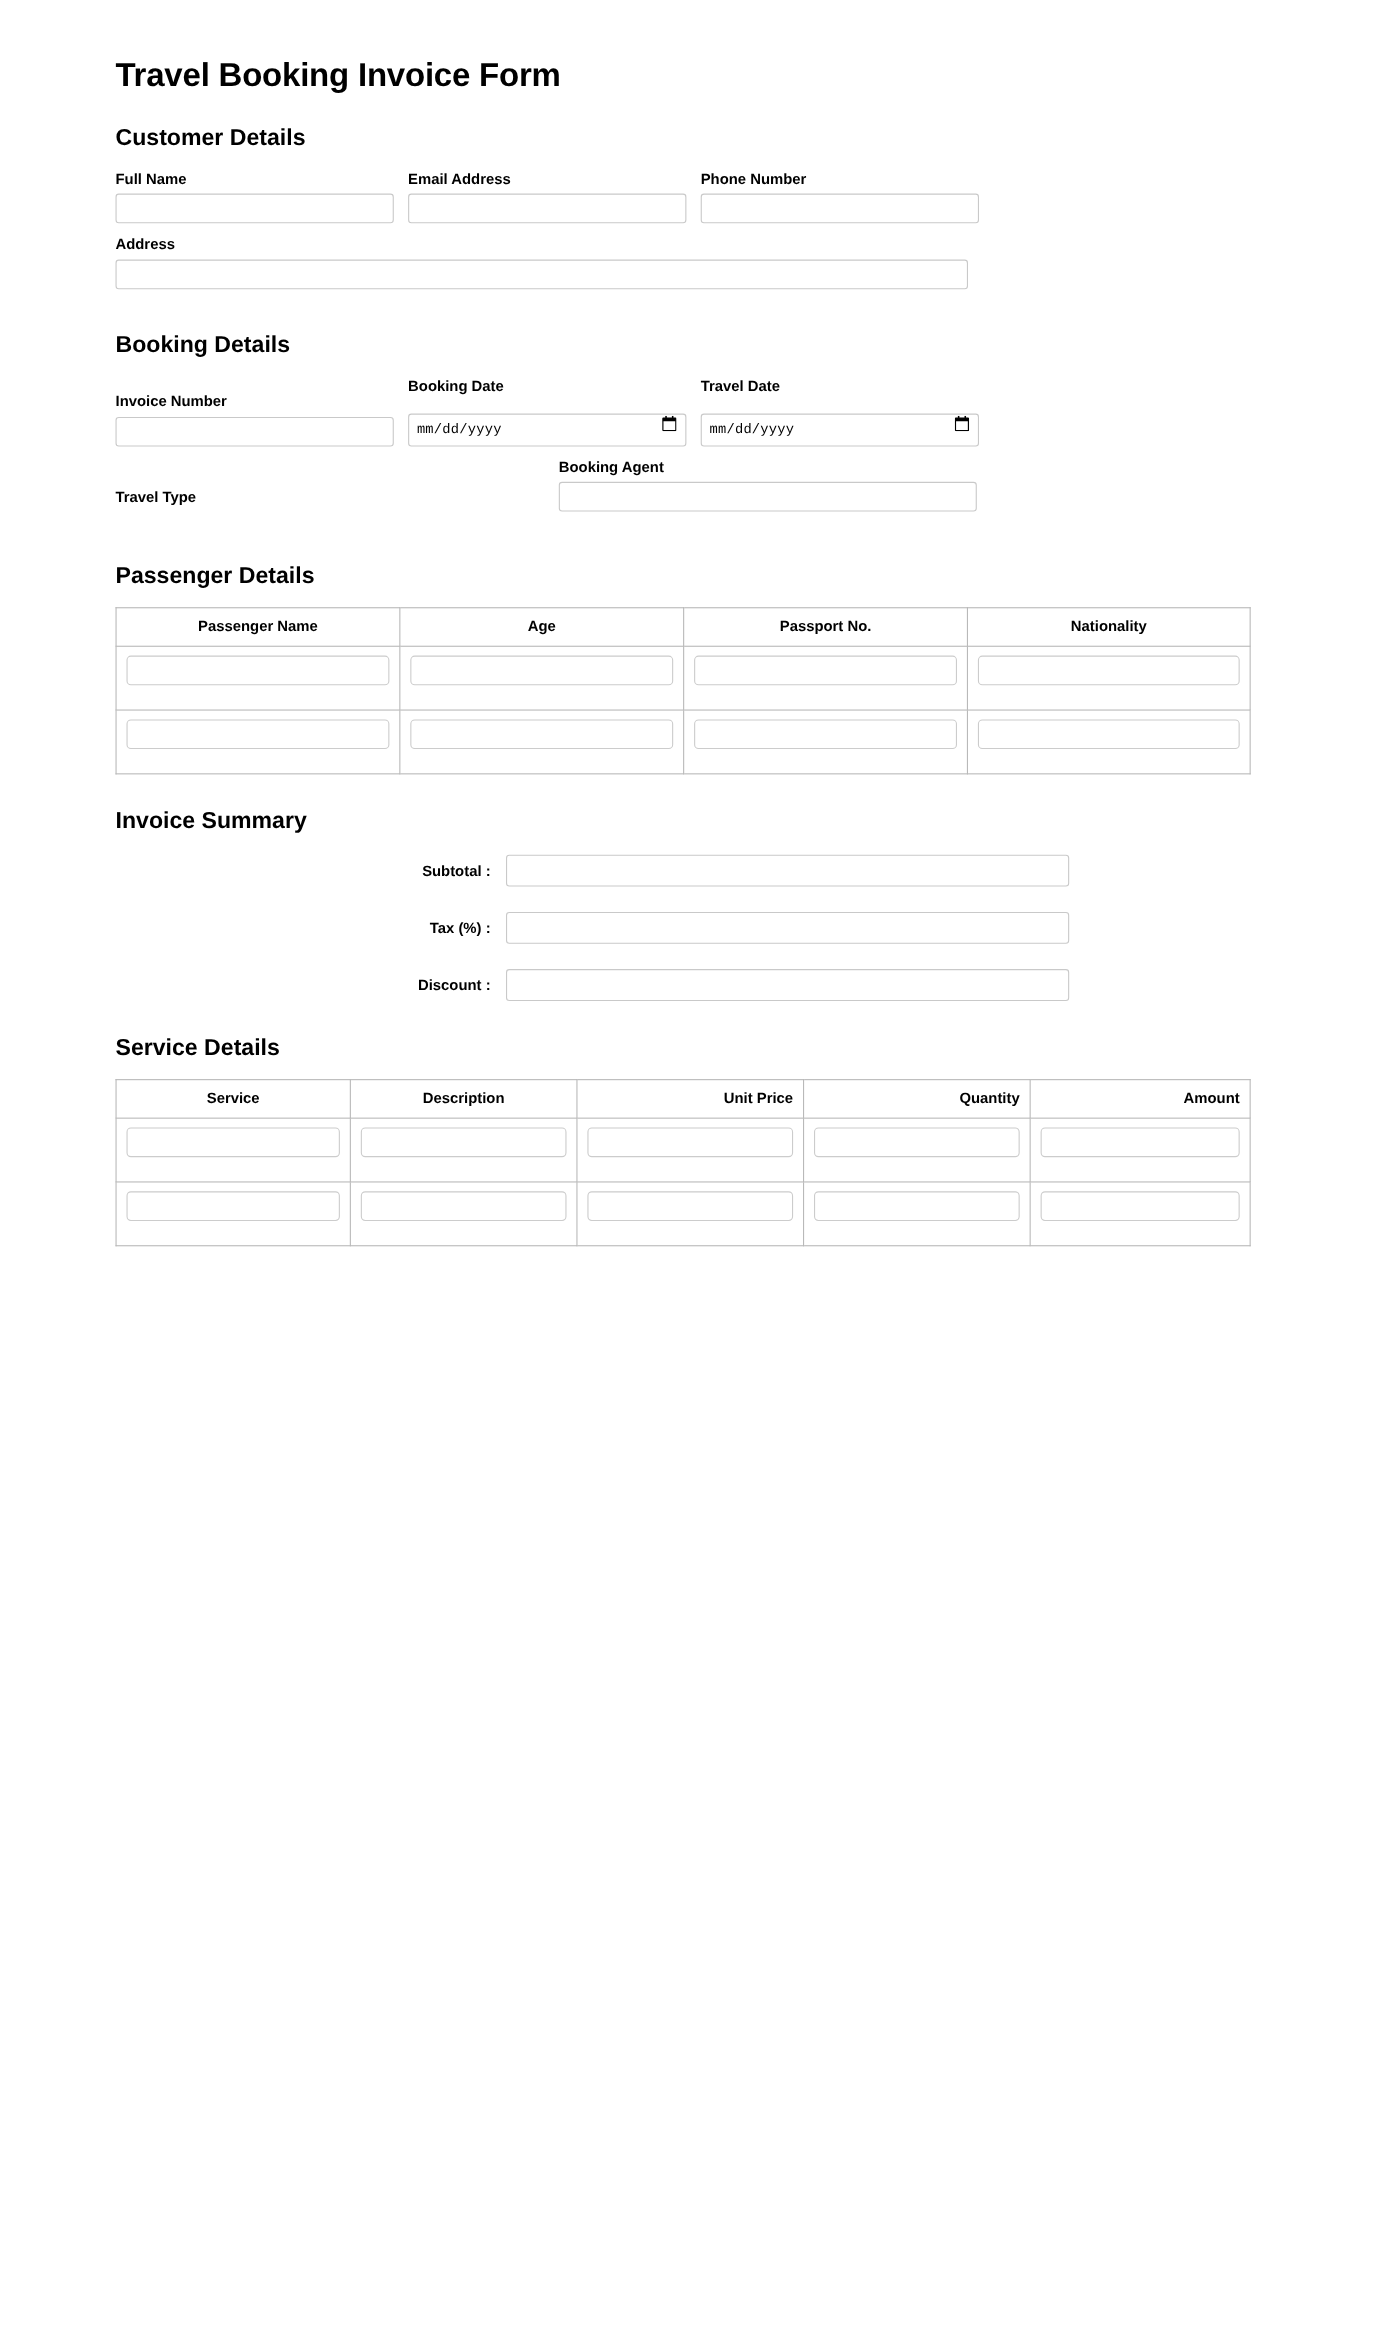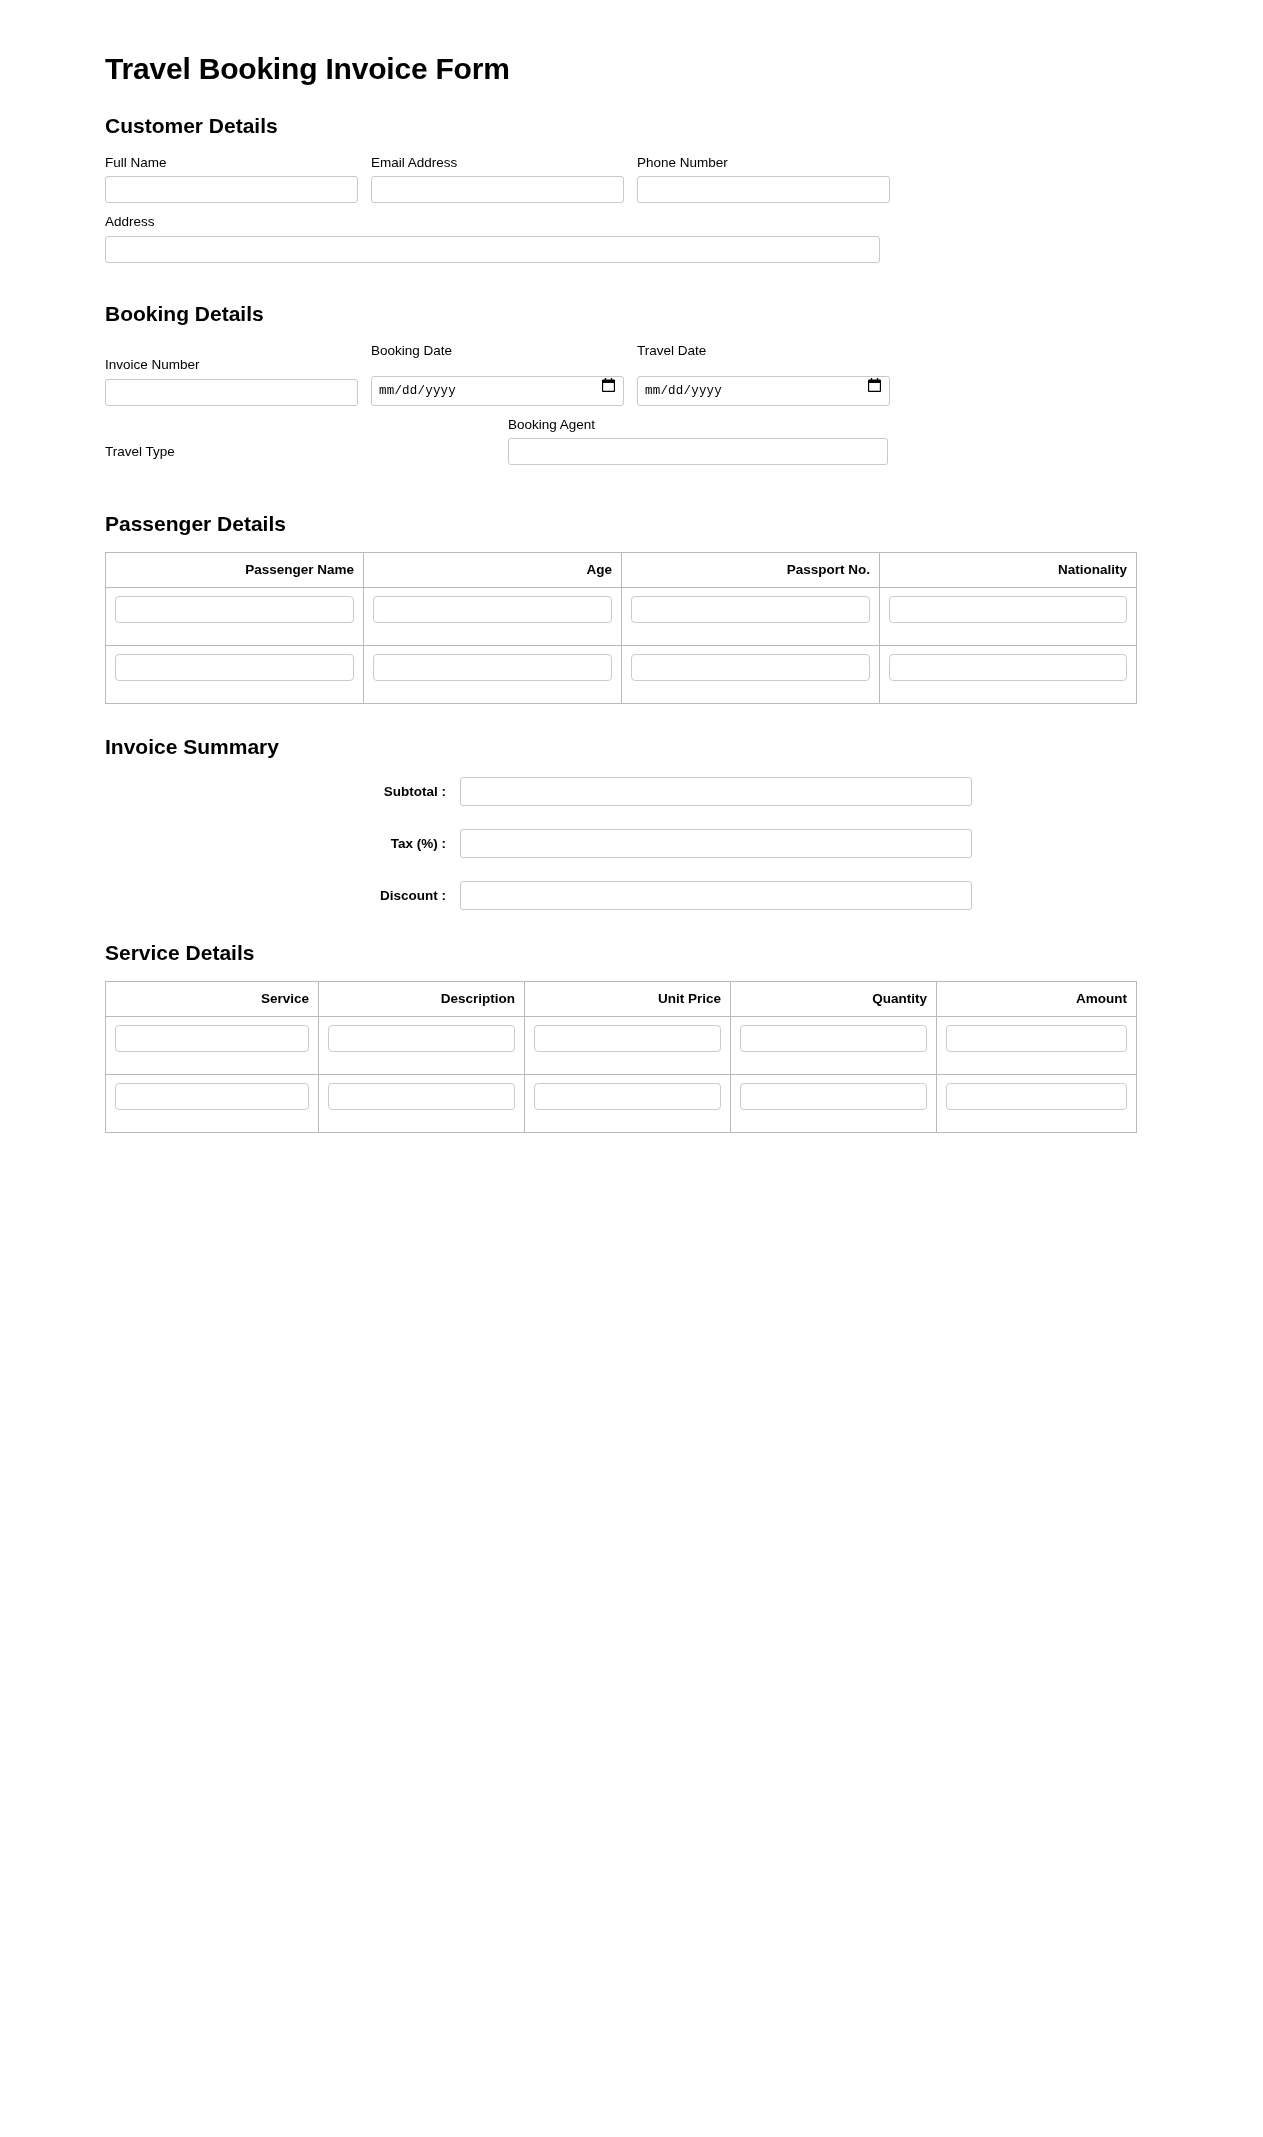--- a/index.html
+++ b/index.html
@@ -43,21 +43,21 @@
     align-items: flex-end;
   }
   .field { display: flex; flex-direction: column; }
   .field.c3 { width: 253px; }
   .field.full { width: 775px; }
   .field.half { width: 390px; }
   .field.halfb { width: 380px; }
 
   .field-label {
     font-size: 13.5px;
-    font-weight: normal;
+    font-weight: bold;
     color: #000;
     line-height: 1.3;
     margin-bottom: 5px;
     white-space: nowrap;
   }
 
   input.txt, select.sel, input.dt {
     font-family: "Liberation Sans", sans-serif;
     font-size: 13.5px;
     color: #000;
@@ -106,21 +106,21 @@
   table.grid {
     border-collapse: collapse;
     width: 1031px;
     table-layout: fixed;
     border: 1px solid #b9b9b9;
   }
   table.grid th {
     border: 1px solid #b9b9b9;
     font-size: 13.5px;
     font-weight: bold;
-    text-align: right;
+    text-align: center;
     padding: 8px 9px;
     background: #ffffff;
     line-height: 1.3;
   }
   table.grid td {
     border: 1px solid #b9b9b9;
     padding: 8px 9px 22px 9px;
     background: #ffffff;
     vertical-align: top;
   }

